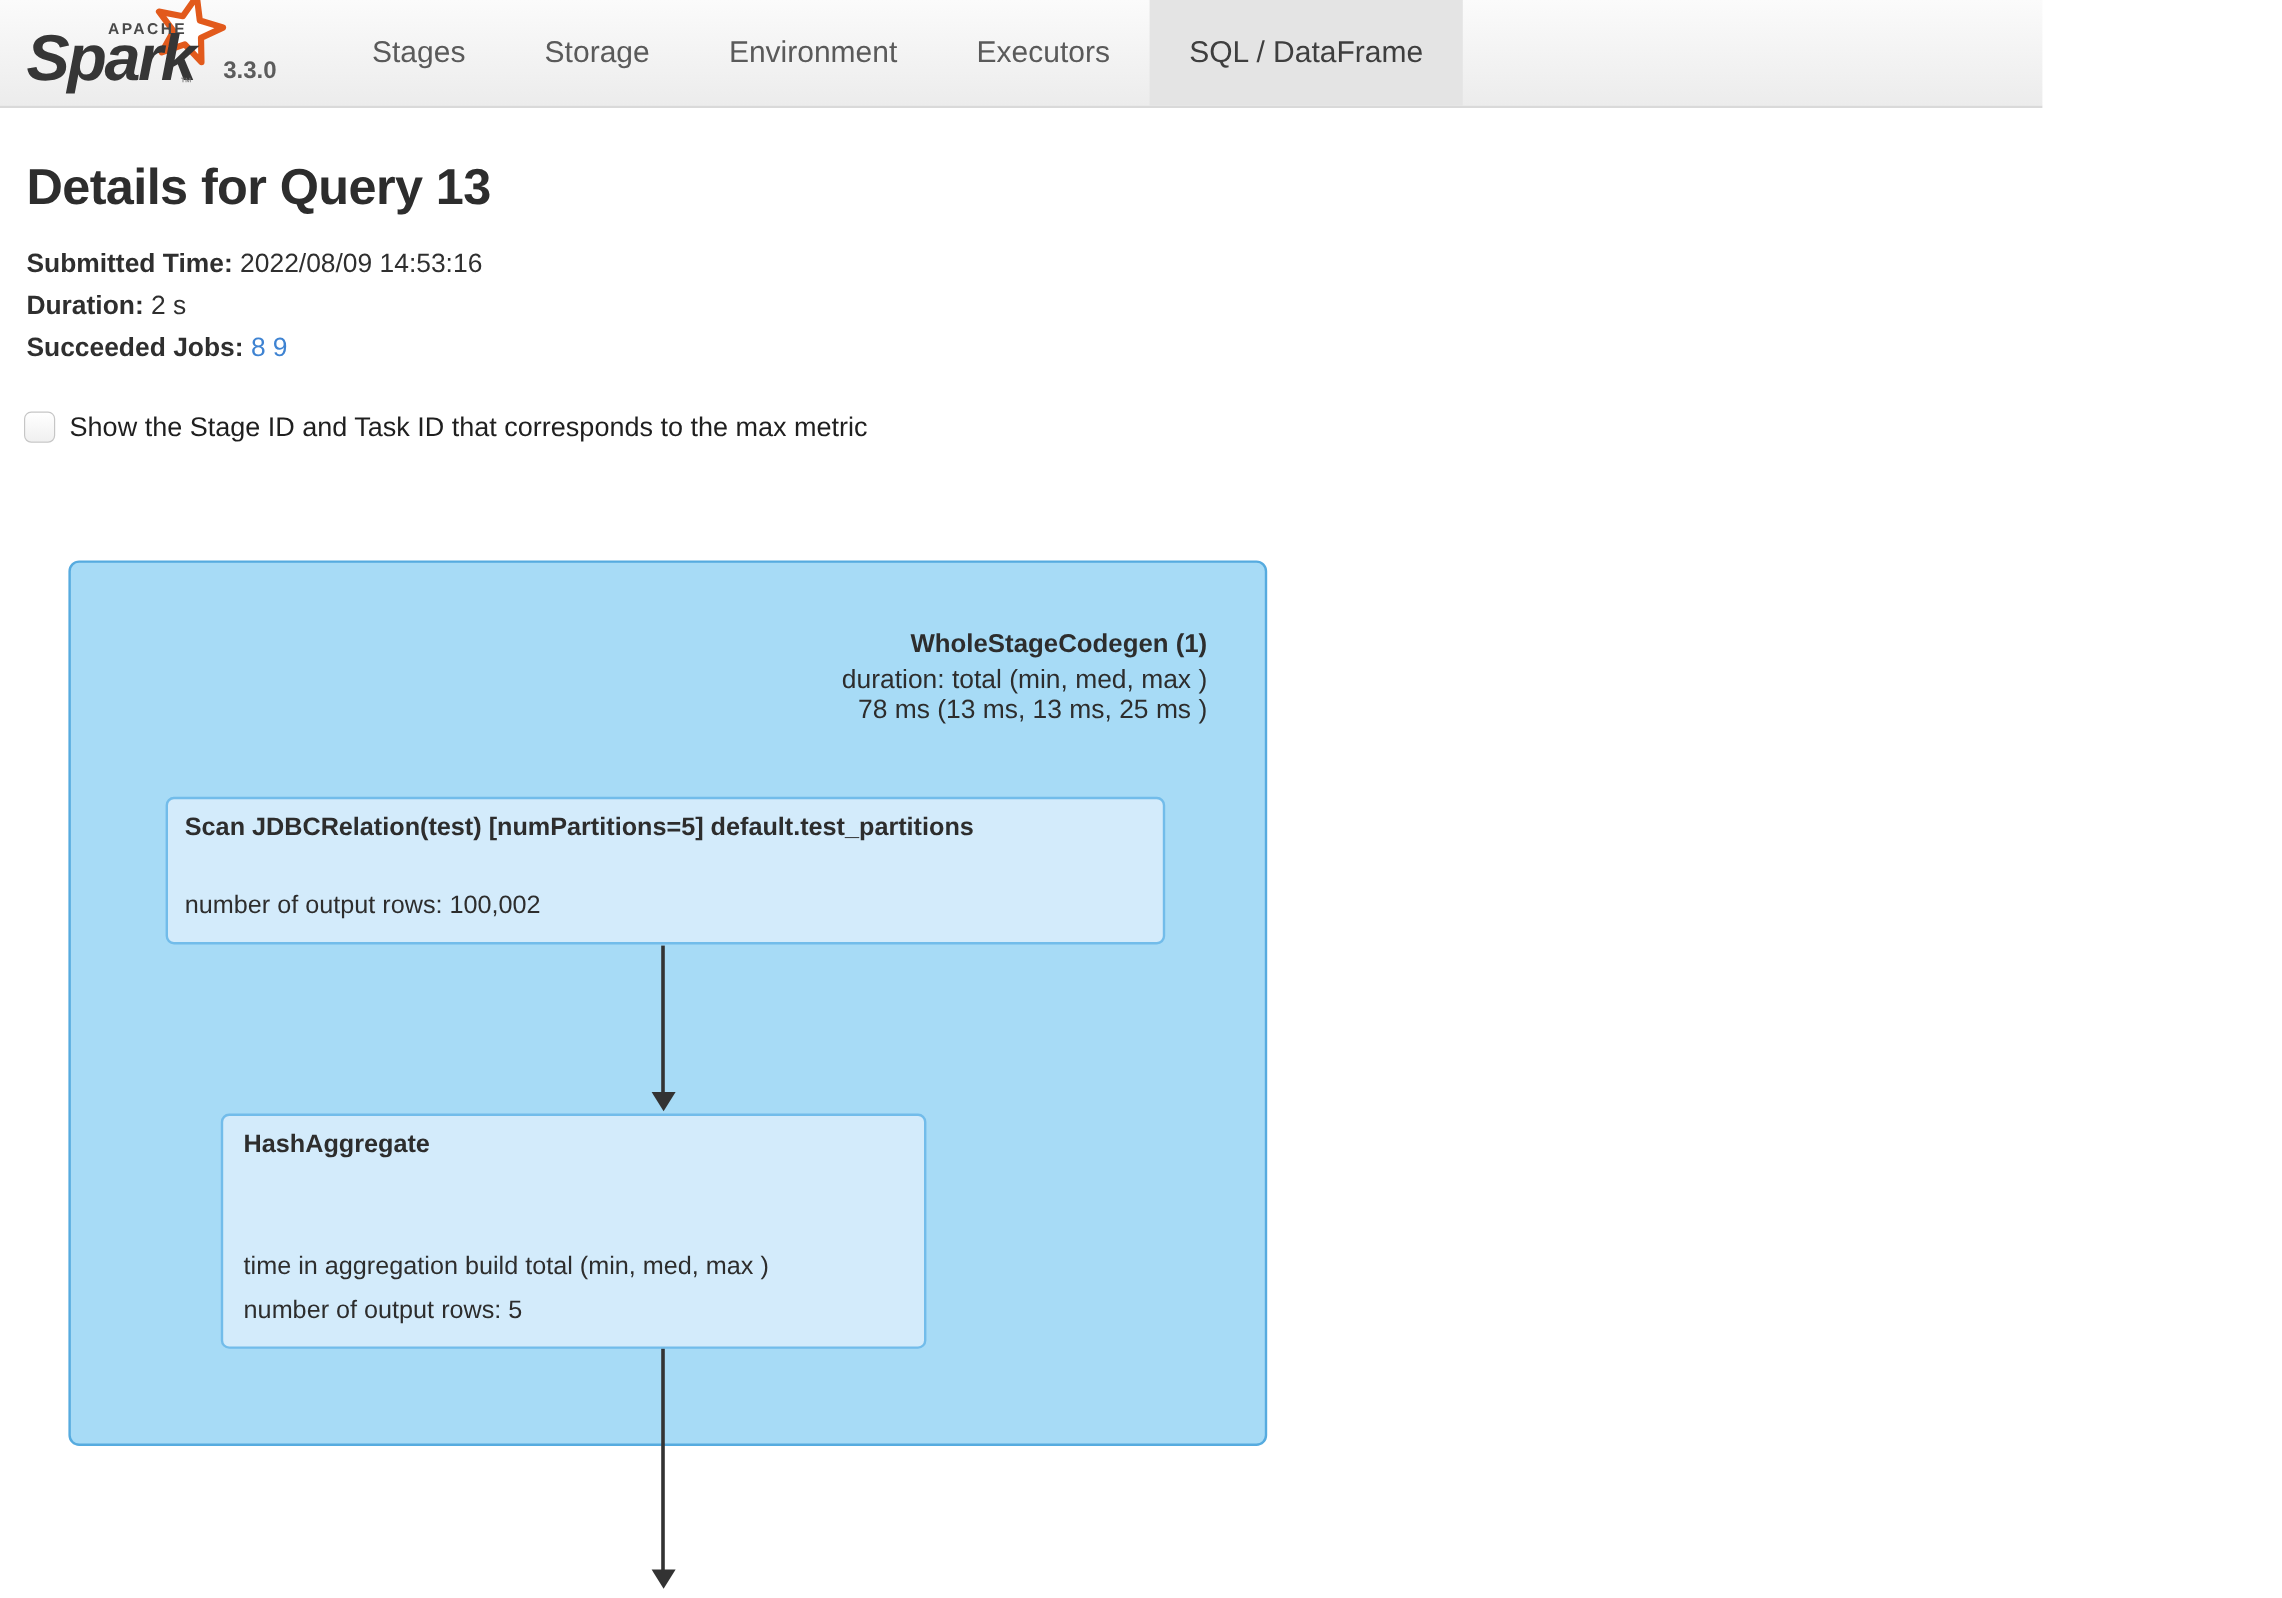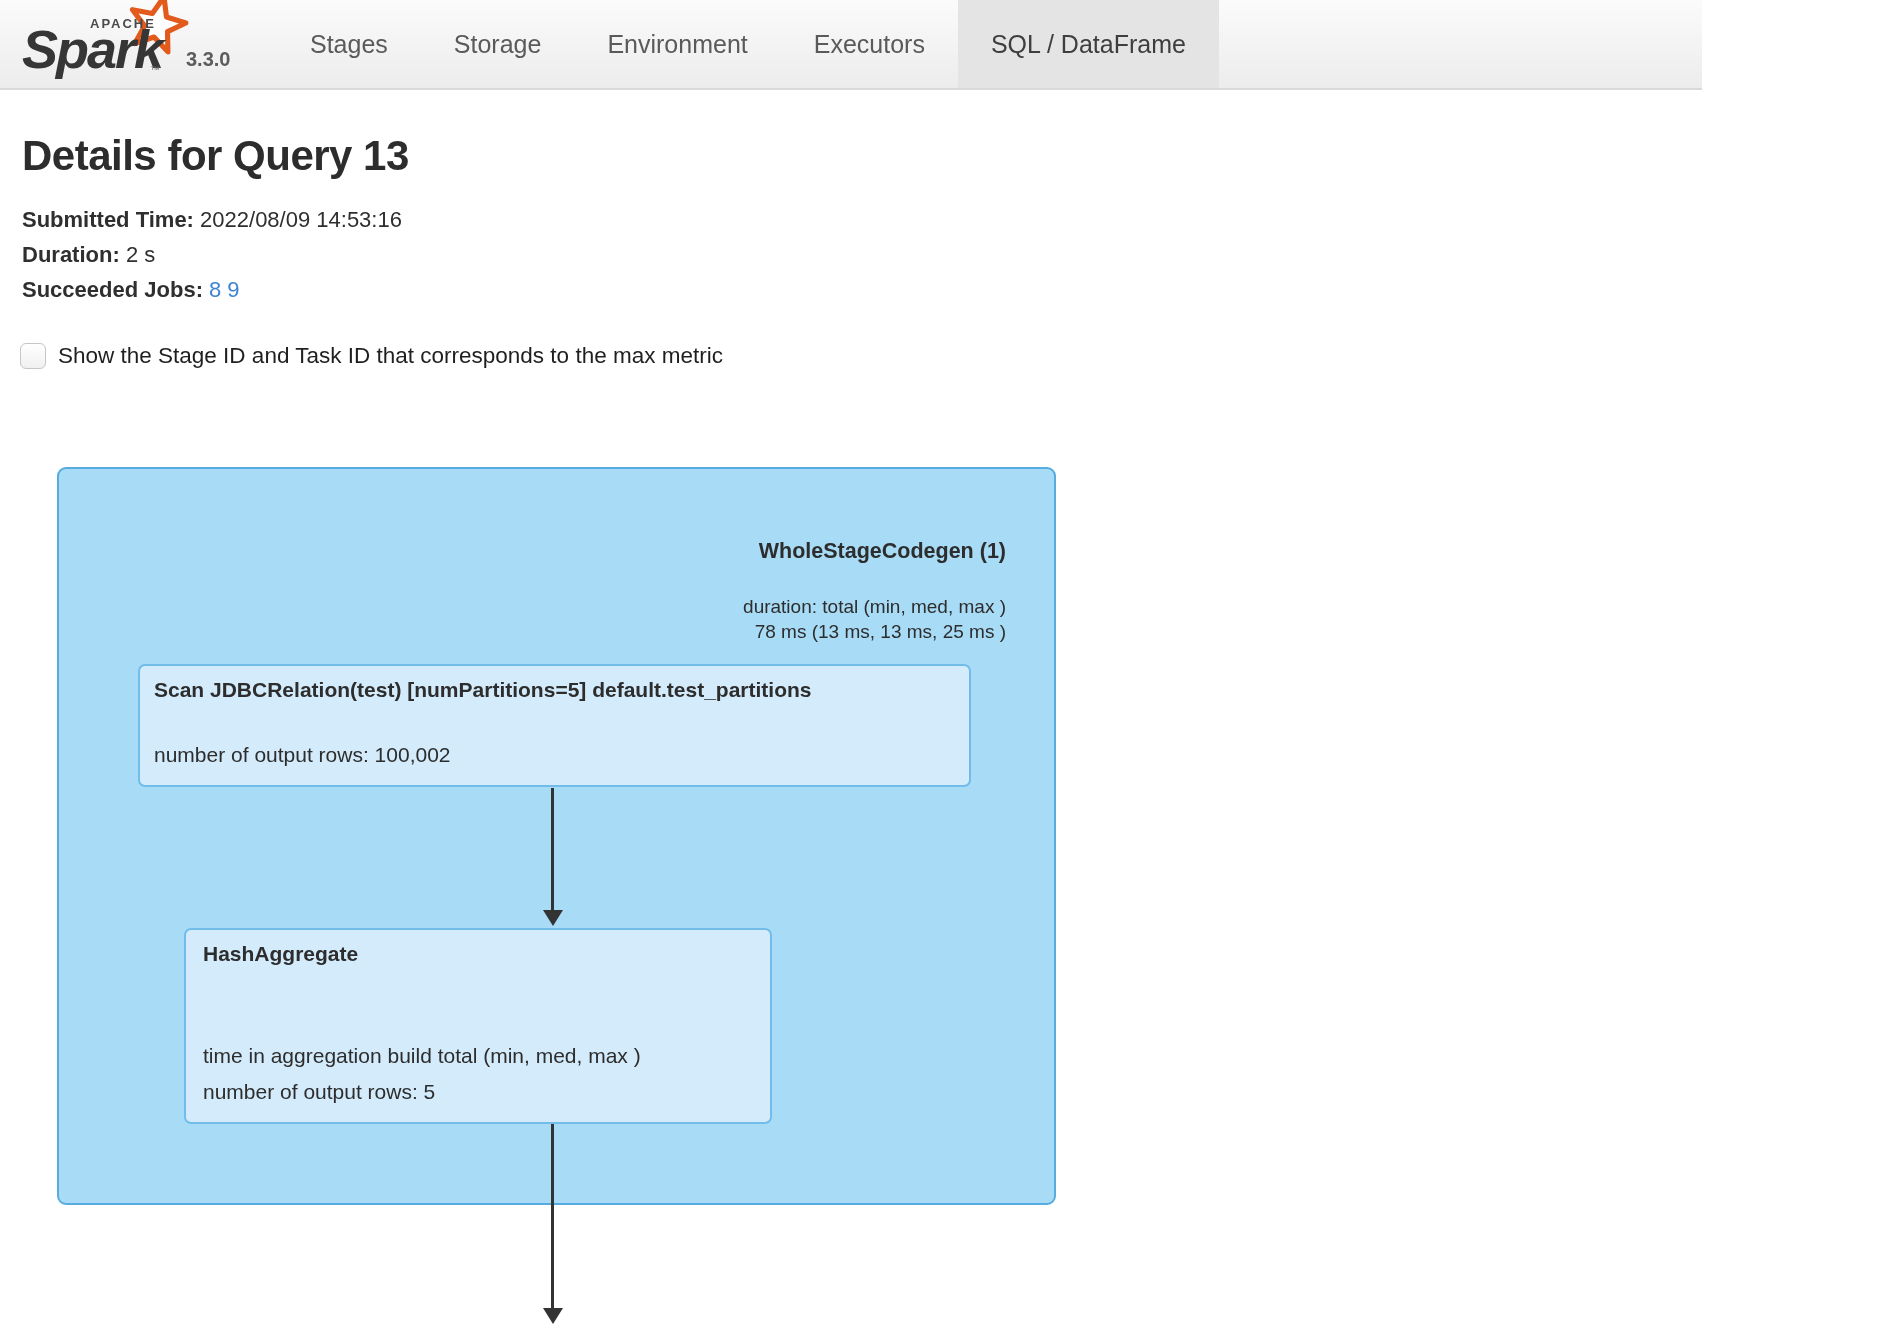--- a/index.html
+++ b/index.html
@@ -61,23 +61,23 @@
   }
   .checkbox-row label { font-size: 22.5px; color: #1f1f1f; margin-left: 12px; }
 
   
   .cluster {
     position: absolute; left: 57px; top: 467px; width: 999px; height: 738px;
     background: var(--cluster-fill);
     border: 2px solid var(--cluster-border);
     border-radius: 9px;
   }
-  .cluster-label { position: absolute; top: 70px; right: 48px; text-align: right; }
+  .cluster-label { position: absolute; top: 55px; right: 48px; text-align: right; }
   .cluster-title { font-size: 21.5px; font-weight: bold; color: #2d2d2d; }
-  .cluster-metrics { margin-top: 30px; font-size: 19px; line-height: 25px; color: #2d2d2d; }
+  .cluster-metrics { margin-top: 4px; font-size: 22px; line-height: 25px; color: #2d2d2d; }
   .node {
     position: absolute;
     background: var(--node-fill);
     border: 2px solid var(--node-border);
     border-radius: 7px;
     padding: 12px 17px;
     display: flex; flex-direction: column; justify-content: space-between;
     color: #2d2d2d;
   }
   .node-title { font-size: 21px; font-weight: bold; white-space: nowrap; }

